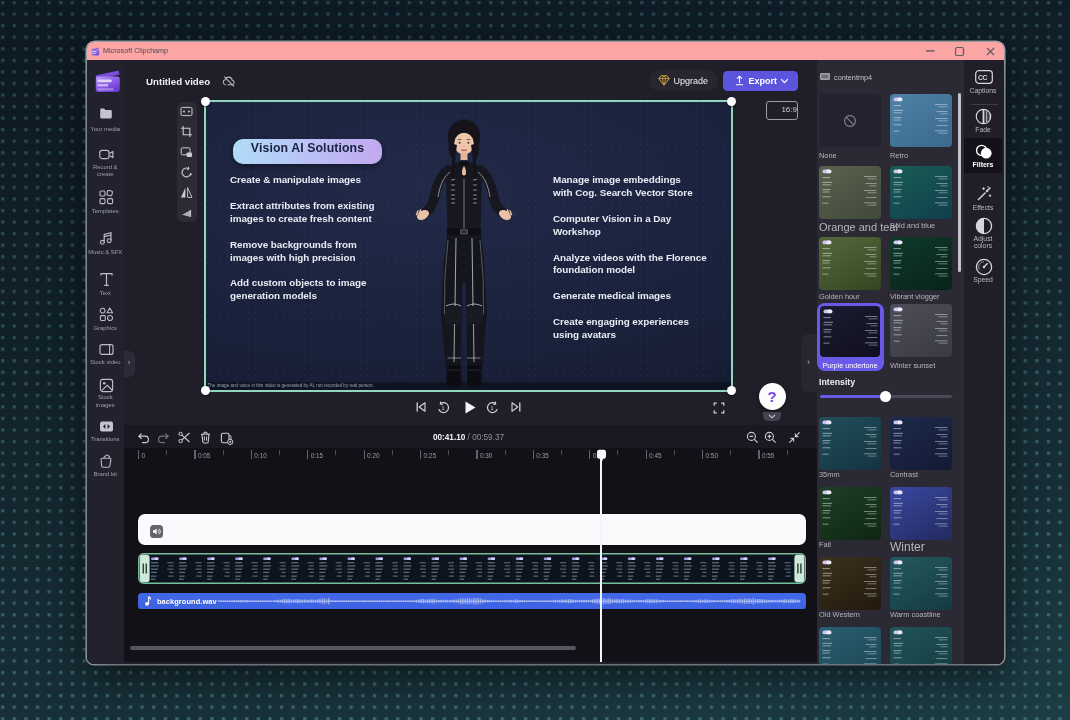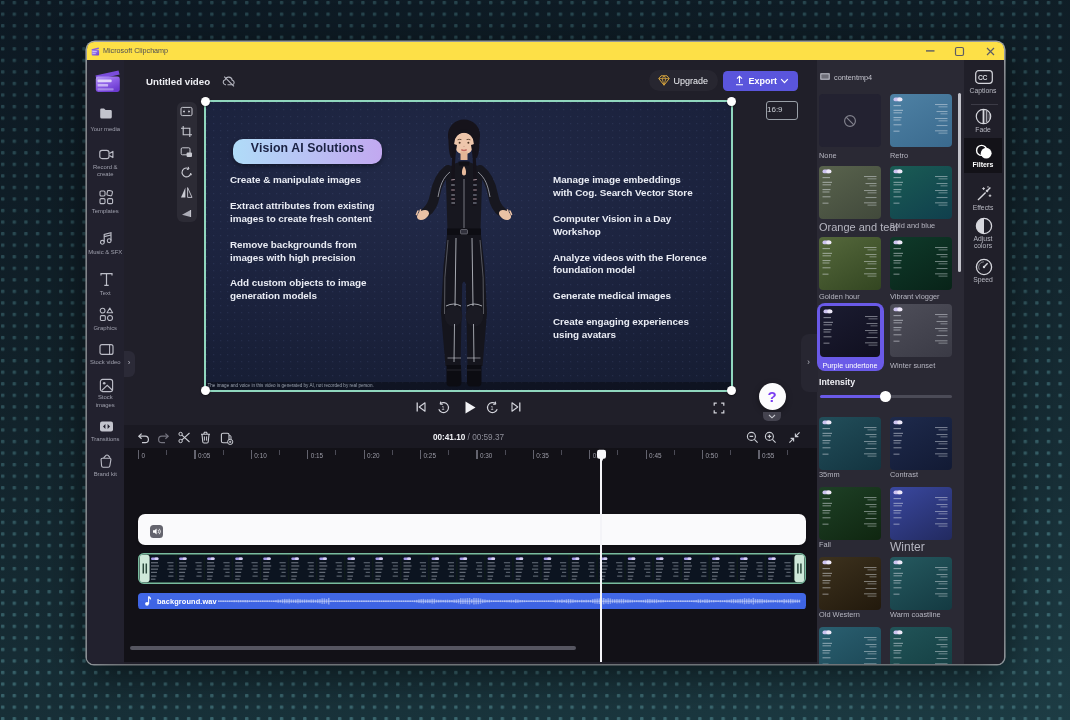--- a/index.html
+++ b/index.html
@@ -20,21 +20,21 @@
       </linearGradient>
 <mask id="dm">
         <rect width="1070" height="720" fill="url(#dotfade)"></rect>
       </mask>
 </defs>
 <rect width="1070" height="720" fill="url(#dots)" mask="url(#dm)"></rect>
 </svg>
 <div class="abs" style="left:87px;top:42px;width:917px;height:622px;border-radius:8px 8px 7px 7px;
 box-shadow:0 10px 40px rgba(0,0,0,.55), 0 0 0 1.6px rgba(205,208,214,.85)">
 
-<div class="abs" style="left:0;top:0;width:917px;height:18px;background:#fde047;border-radius:7px 7px 0 0">
+<div class="abs" style="left:0;top:0;width:917px;height:18px;background:#fca5a5;border-radius:7px 7px 0 0">
   <svg class="abs" style="left:4px;top:4.5px" width="9" height="9" viewBox="0 0 9 9">
     <defs>
           <linearGradient id="clg" x1="0" y1="0" x2="1" y2="1">
             <stop offset="0" stop-color="#a78cf0"></stop>
             <stop offset="1" stop-color="#6d3fd4"></stop>
           </linearGradient>
         </defs>
     <path d="M0.5 2.2 L7.6 0.6 L8 2.1 L1 3.8 Z" fill="#8a5fe0"></path>
     <rect x="0.7" y="3" width="7.4" height="5.6" rx="1" fill="url(#clg)"></rect>
     <rect x="1.4" y="4.1" width="4.4" height="1.1" fill="#d9ccf8" opacity="0.9"></rect>
@@ -249,21 +249,21 @@
 
 <path d="M36.5 247 H51 L51.5 264 Q51.5 268.5 46.5 268.5 H40 Q36.5 268.5 36.5 264 Z" fill="#0c0c12"></path>
 <path d="M57 247 H71.5 L71.5 264 Q71.5 268.5 68 268.5 H61 Q57 268.5 57 264 Z" fill="#0c0c12"></path>
 <path d="M37 252 H51 M57 252 H71" stroke="#2e2e38" stroke-width="0.8"></path>
 </svg>
       </div>
       <div class="abs" style="left:113.5px;top:36.5px;width:9px;height:9px;border-radius:50%;background:#fff;box-shadow:0 1px 2px rgba(0,0,0,.5)"></div>
       <div class="abs" style="left:639.5px;top:36.5px;width:9px;height:9px;border-radius:50%;background:#fff;box-shadow:0 1px 2px rgba(0,0,0,.5)"></div>
       <div class="abs" style="left:113.5px;top:325.5px;width:9px;height:9px;border-radius:50%;background:#fff;box-shadow:0 1px 2px rgba(0,0,0,.5)"></div>
       <div class="abs" style="left:639.5px;top:325.5px;width:9px;height:9px;border-radius:50%;background:#fff;box-shadow:0 1px 2px rgba(0,0,0,.5)"></div>
-      <div class="abs" style="left:679px;top:40.5px;width:32px;height:19px;border:1.5px solid #9aa0a8;border-radius:3px;background:rgba(32,31,41,.5);text-align:left;line-height:16.5px;font-size:8px;color:#c9cdd3">16:9</div>
+      <div class="abs" style="left:679px;top:40.5px;width:32px;height:19px;border:1.5px solid #9aa0a8;border-radius:3px;background:rgba(32,31,41,.5);text-align:right;line-height:16.5px;font-size:8px;color:#c9cdd3">16:9</div>
       <svg class="abs" style="left:327.5px;top:341px" width="12" height="12" viewBox="0 0 12 12">
         <path d="M2.2 1.5 V10.5" stroke="#d4d5dc" stroke-width="1.3"></path>
         <path d="M10 1.8 L4.2 6 L10 10.2 Z" fill="none" stroke="#d4d5dc" stroke-width="1.1" stroke-linejoin="round"></path>
       </svg>
       <svg class="abs" style="left:349.5px;top:340.5px" width="13" height="13" viewBox="0 0 13 13">
         <path d="M3.2 2.8 A5 5 0 1 1 1.8 8.3" fill="none" stroke="#d4d5dc" stroke-width="1.15"></path>
         <path d="M3.6 0.6 L3.2 3.2 L5.8 3.4" fill="none" stroke="#d4d5dc" stroke-width="1"></path>
         <text x="4.6" y="9" font-size="5.4" fill="#d4d5dc" font-family="Liberation Sans">1</text>
       </svg>
       <svg class="abs" style="left:375.5px;top:340px" width="14" height="15" viewBox="0 0 14 15">

